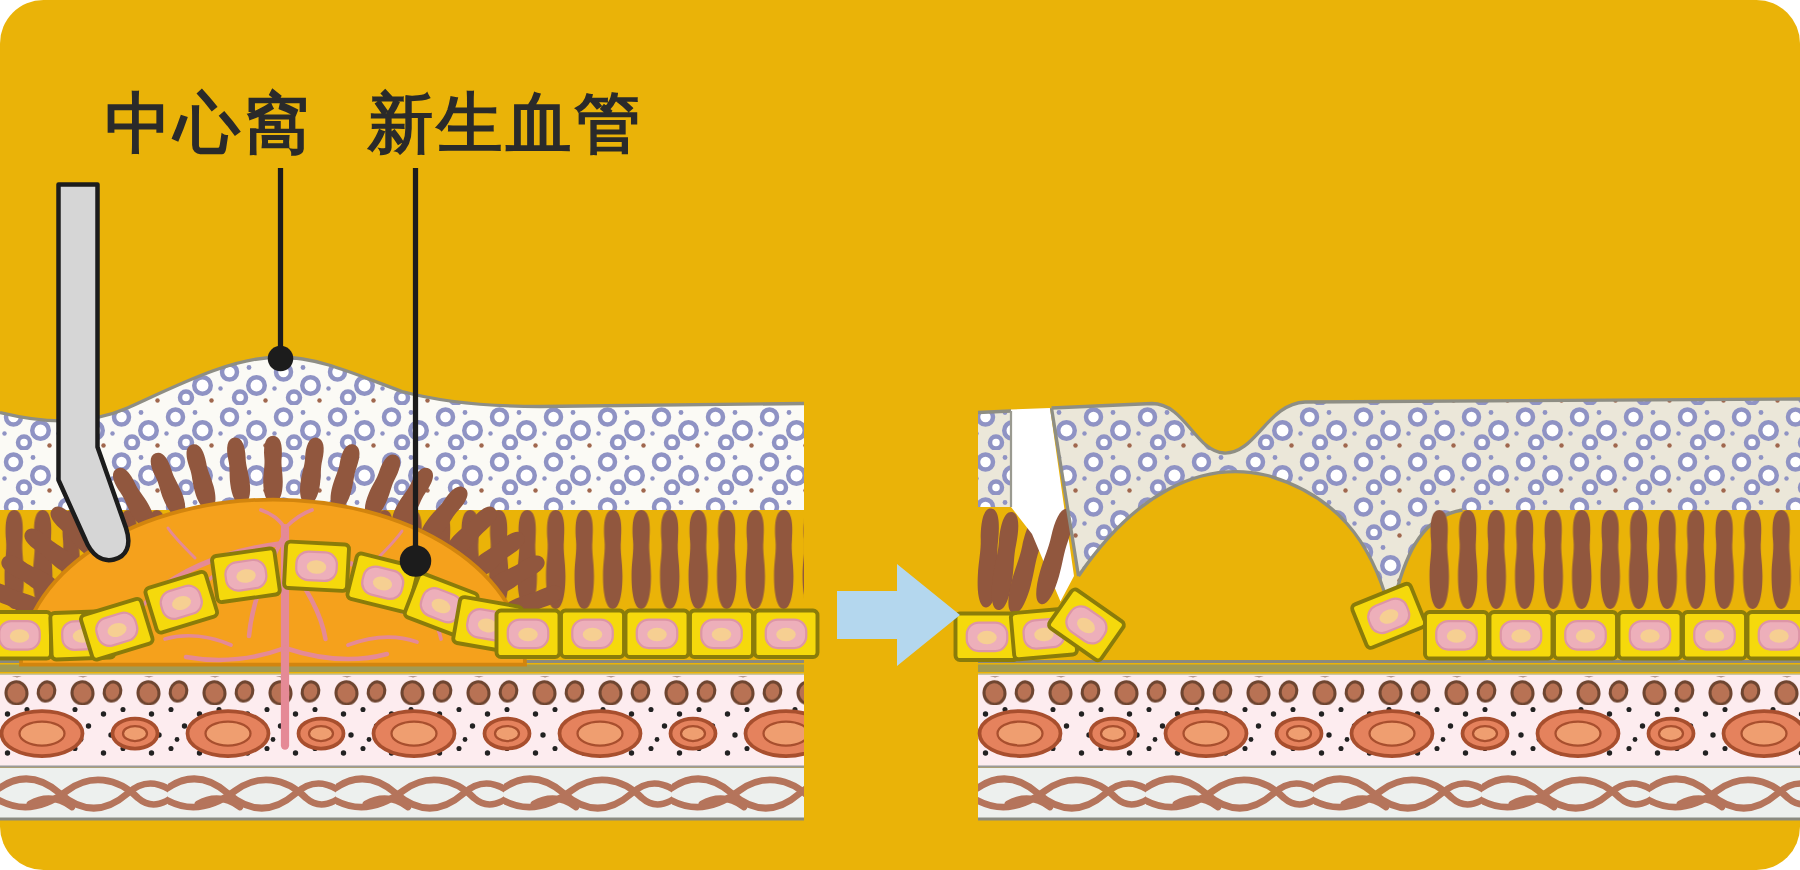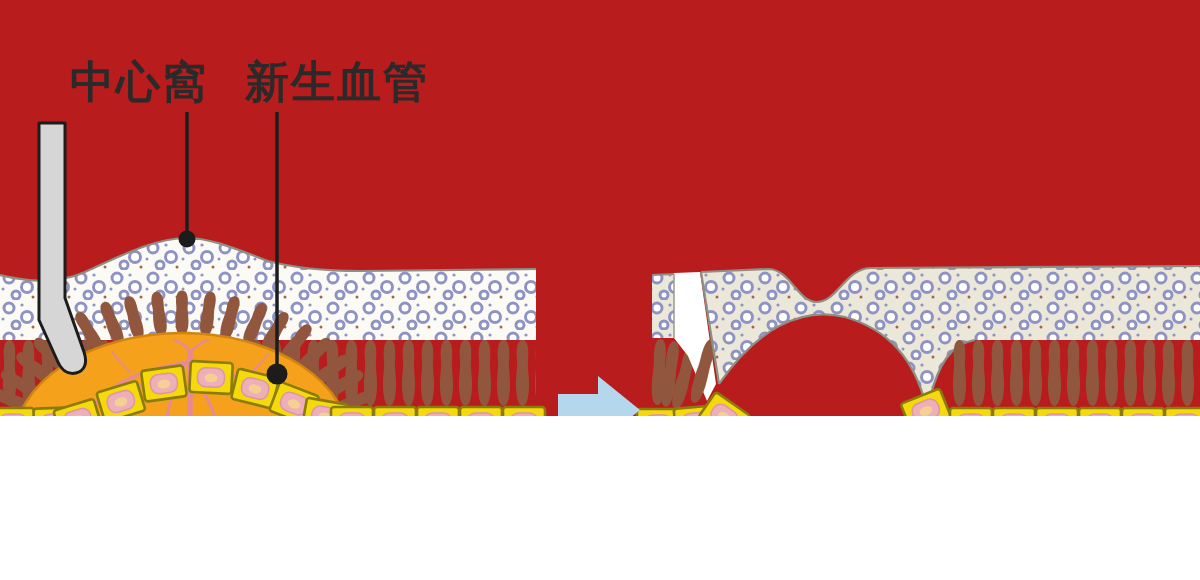--- a/index.html
+++ b/index.html
@@ -1,17 +1,17 @@
 <!DOCTYPE html>
 <html style="--membrane_orange: #f5a11c; --vessel_pink: #e58a96; --rpe_yellow: #f5d90c; --photoreceptor_brown: #91573e; --nuclei_blue: #8f93c4; --flap_beige: #ebe7d9; --choroid_pink: #fdecef; --sclera_fiber: #b5745b; --arrow_blue: #b4d7ee; --instrument_gray: #d6d6d6;"><head>
 <meta charset="utf-8">
 <style>
   html,body{margin:0;padding:0;background:#fff;}
-  .stage{position:relative;width:1200px;height:416px;background:#b91c1c;overflow:hidden;
-         font-family:"Liberation Sans", sans-serif;}
+  .stage{position:relative;width:1200px;height:580px;background:#eab308;overflow:hidden;
+         font-family:"Liberation Sans", sans-serif;border-radius:29px;}
   svg{display:block}
   .label-text{font-family:"Liberation Sans",sans-serif;font-size:44px;font-weight:700;
               fill:#2a2a2a;letter-spacing:2px;}
   .cream{fill:#fbfaf5}
   .beige{fill:var(--flap_beige,#ebe7d9)}
   .edge{stroke:#8e8e84;stroke-width:2.2;fill:none}
   .thin-edge{stroke:#9a9a90;stroke-width:1.5;fill:none}
   .donut{stroke:var(--nuclei_blue,#8f93c4);stroke-width:3;fill:#fff}
   .bdot{fill:var(--nuclei_blue,#8f93c4)}
   .rdot{fill:#a0674e}

